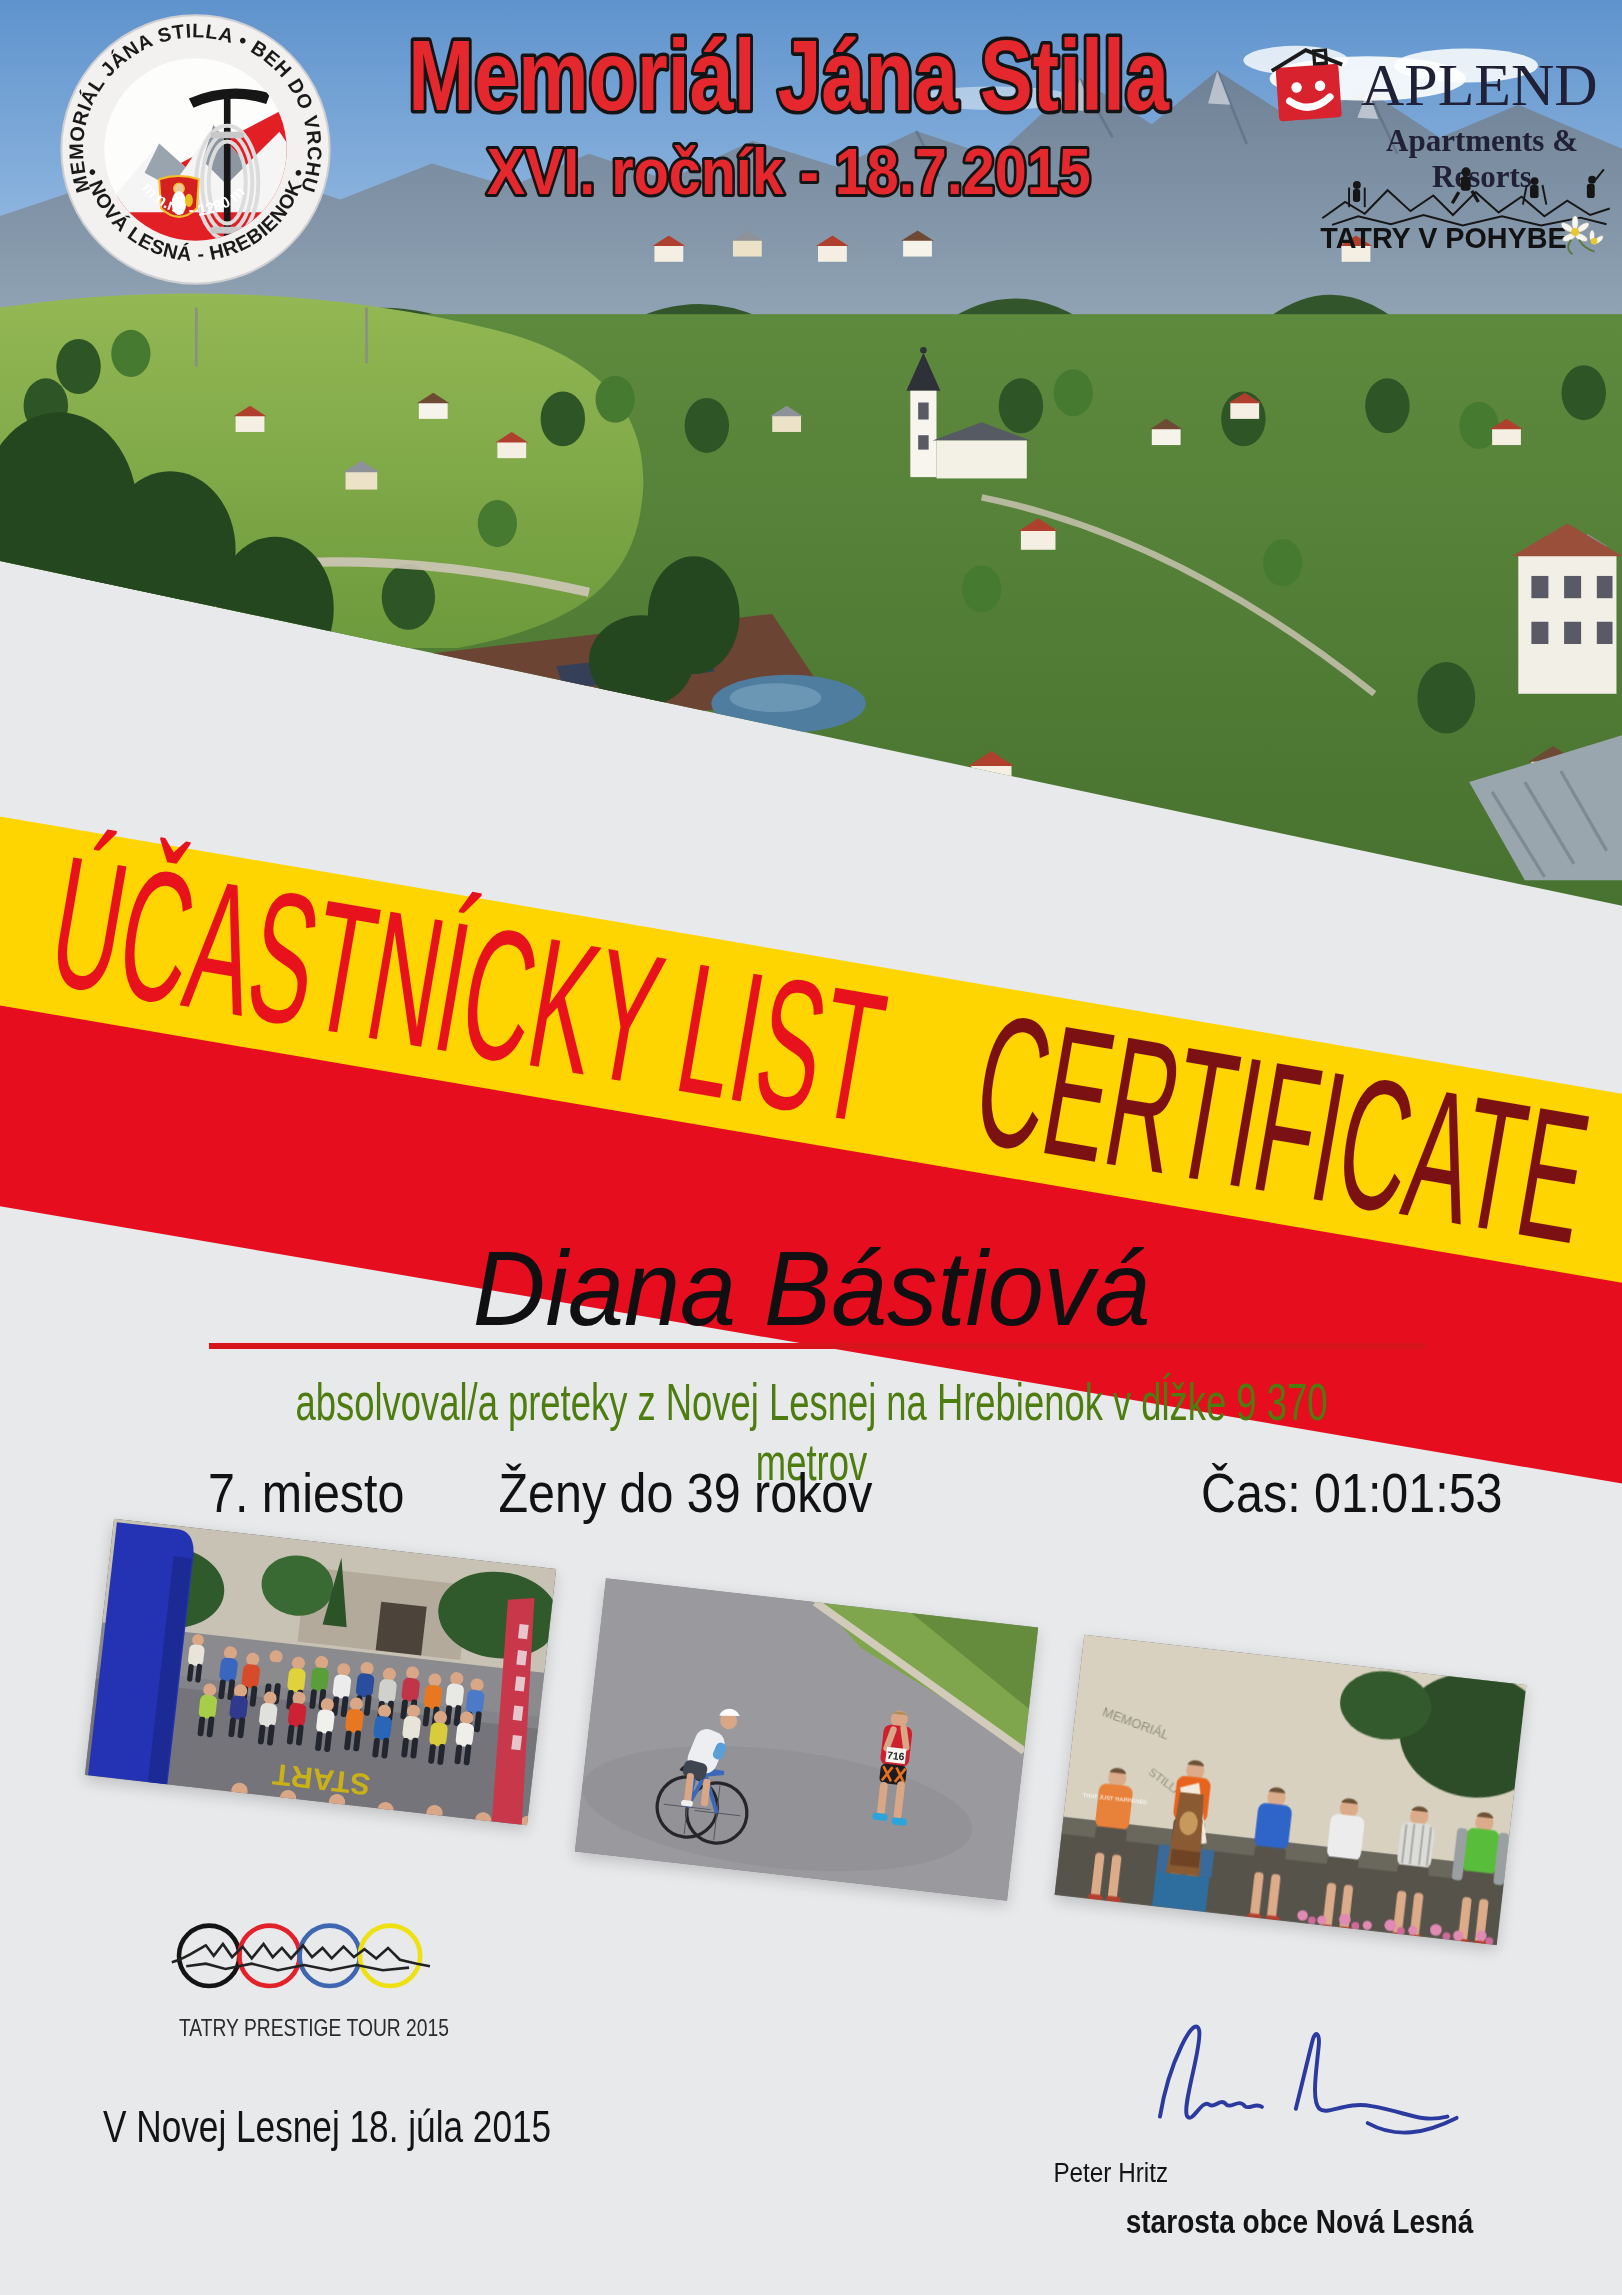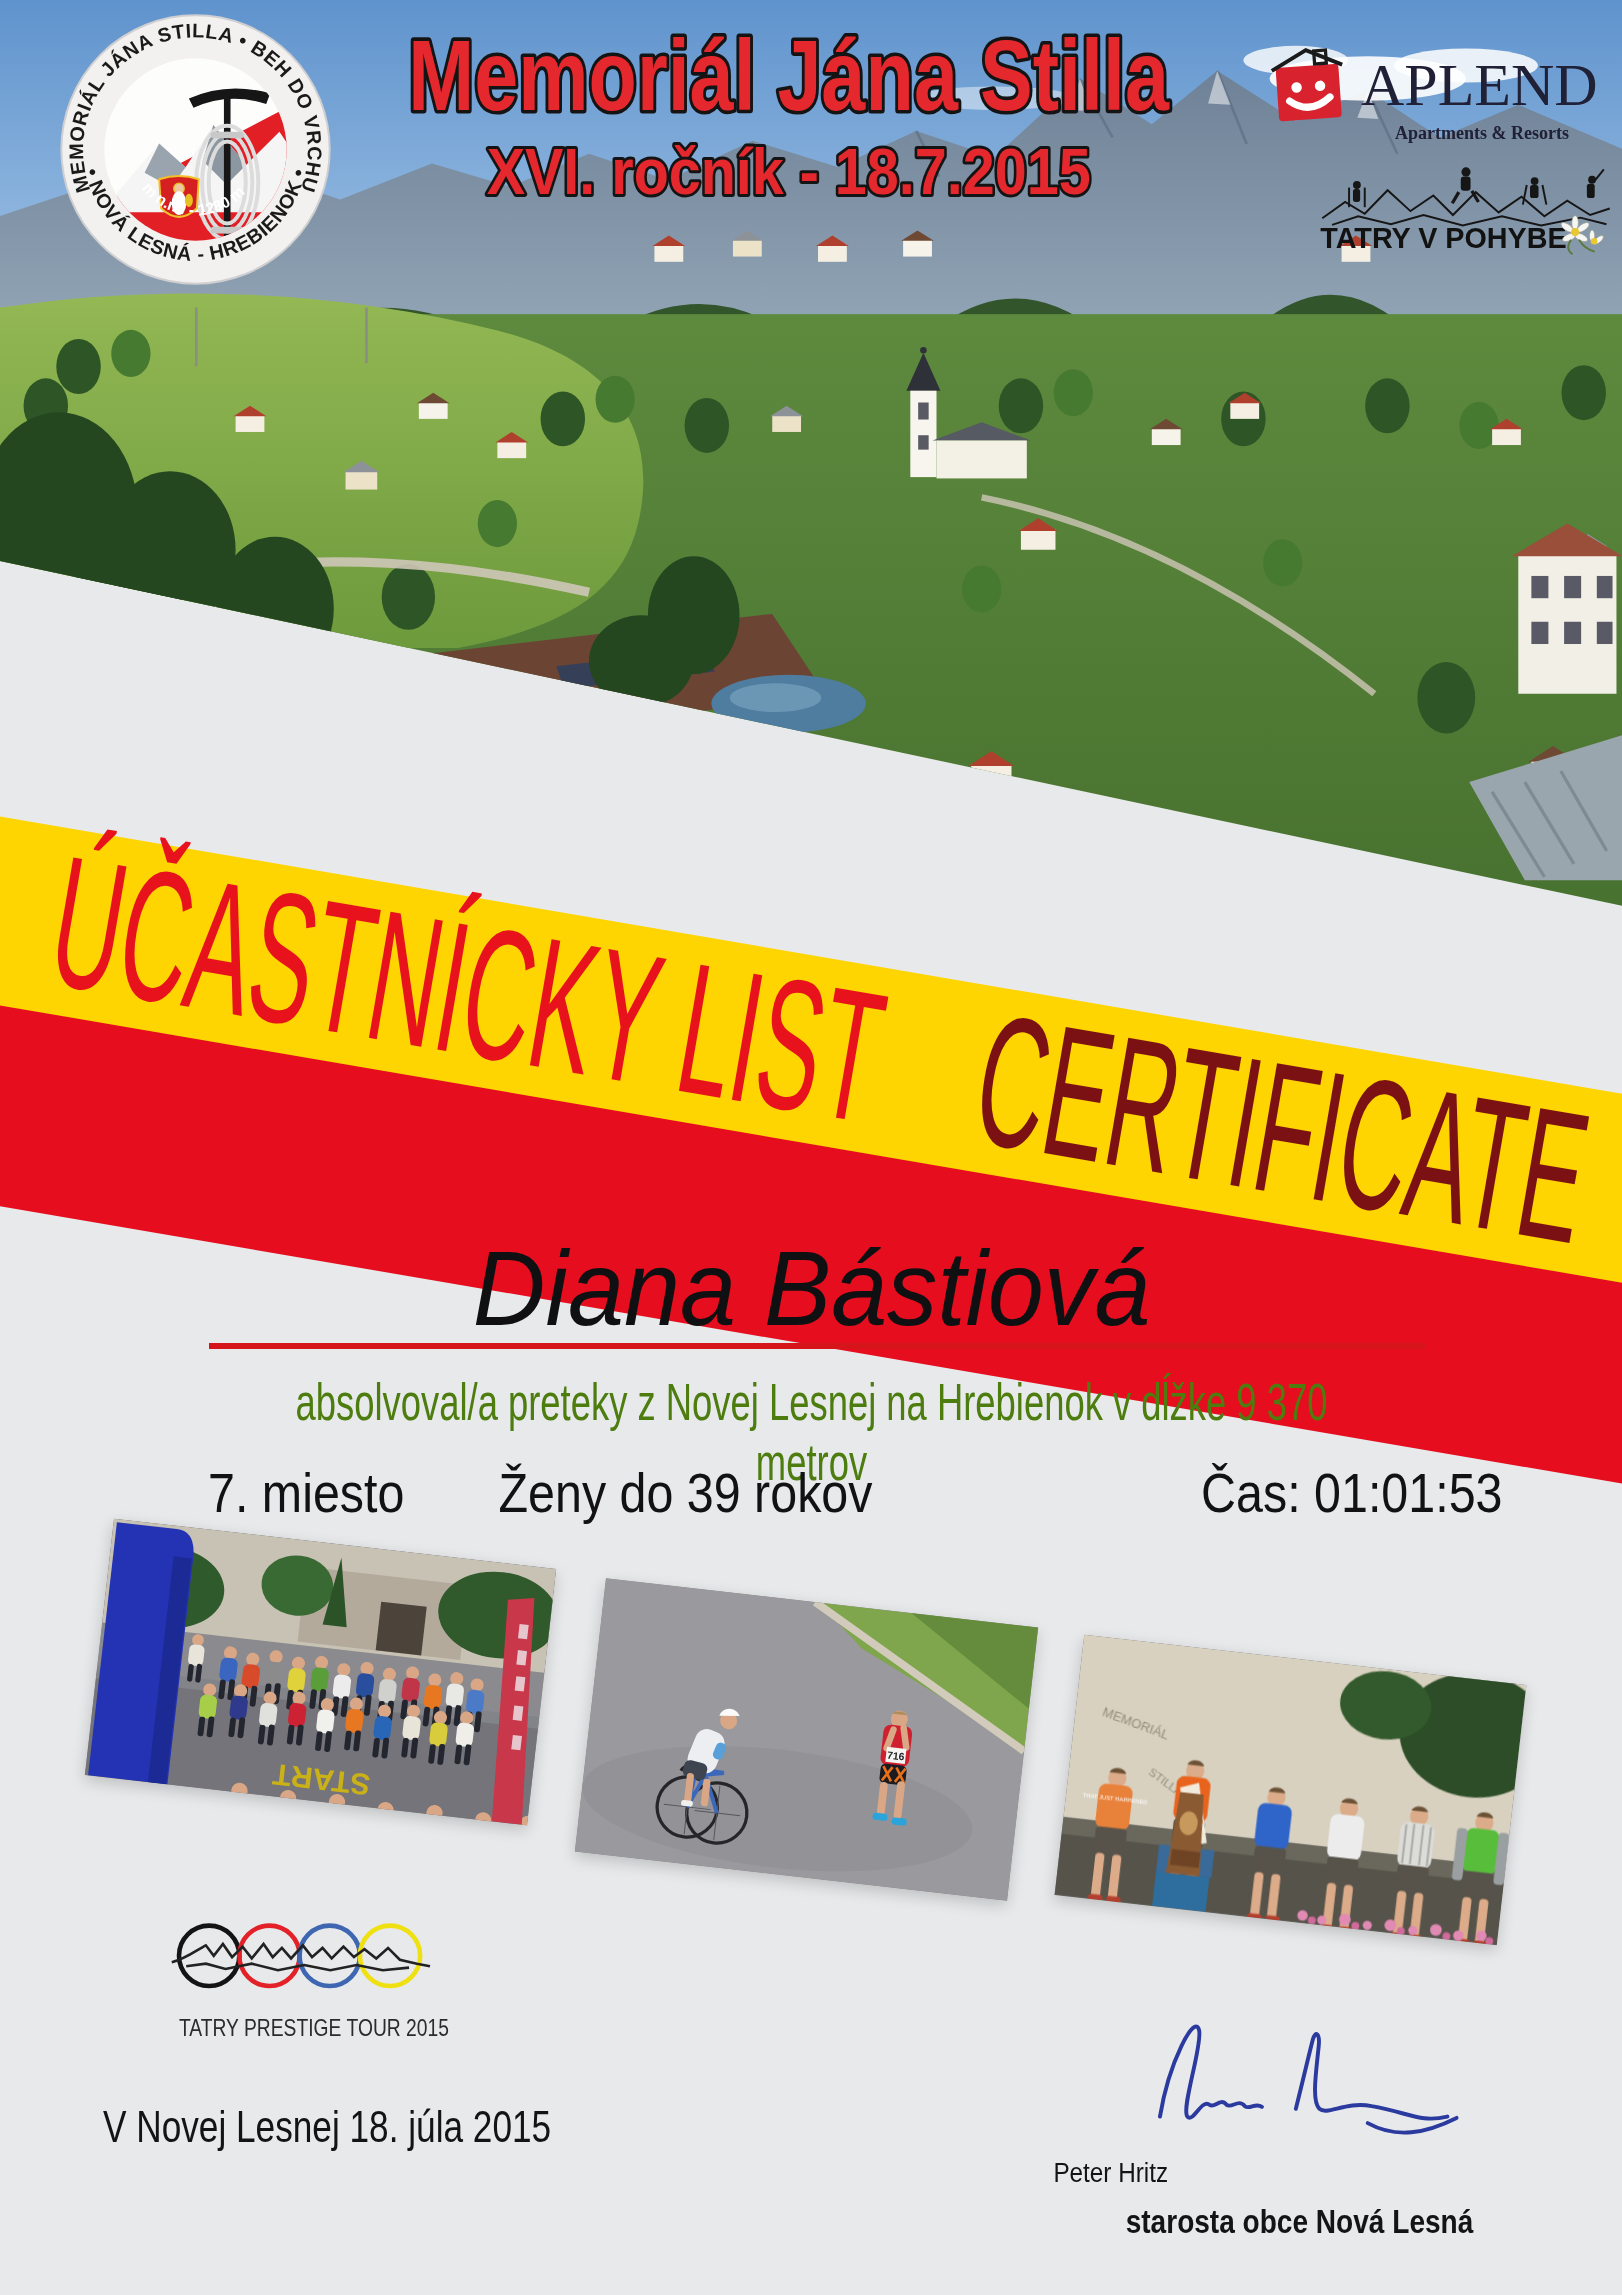--- a/index.html
+++ b/index.html
@@ -22,21 +22,21 @@
   .bt-left{color:#e8121c;}
   .bt-right{color:#7c1114;margin-left:151px;}
 
   
   .title-svg{position:absolute;left:0;top:0;width:1623px;height:222px;z-index:6;}
   .badge{position:absolute;left:60px;top:14.4px;width:271px;height:271px;z-index:7;}
   .aplend{position:absolute;left:1269px;top:46px;width:340px;height:124px;z-index:6;}
   .aplend-name{position:absolute;left:92px;top:5.2px;font-family:"Liberation Serif",serif;
     font-weight:normal;font-size:60px;color:#202036;letter-spacing:0px;}
   .aplend-tagline{position:absolute;left:92px;top:77px;width:242px;text-align:center;
-    font-family:"Liberation Serif",serif;font-weight:bold;font-size:18px;color:#202036;}
+    font-family:"Liberation Serif",serif;font-weight:bold;font-size:31px;color:#202036;}
   .tvp{position:absolute;left:1319px;top:156px;width:294px;height:105px;z-index:6;}
 
   
   .name-line{position:absolute;left:0;width:1623px;top:1228px;text-align:center;
     font-size:106px;color:#101012;font-style:italic;}
   .name-line span{display:inline-block;transform:scaleX(.95);transform-origin:50% 50%;}
   .underline{position:absolute;left:209px;top:1343px;width:1217px;height:5.9px;background:#d6151b;}
   .desc-line{position:absolute;left:0;width:1623px;top:1372px;text-align:center;
     font-size:52px;color:#4d7c0f;}
   .desc-line span{display:inline-block;transform:scaleX(.70);transform-origin:50% 50%;}

